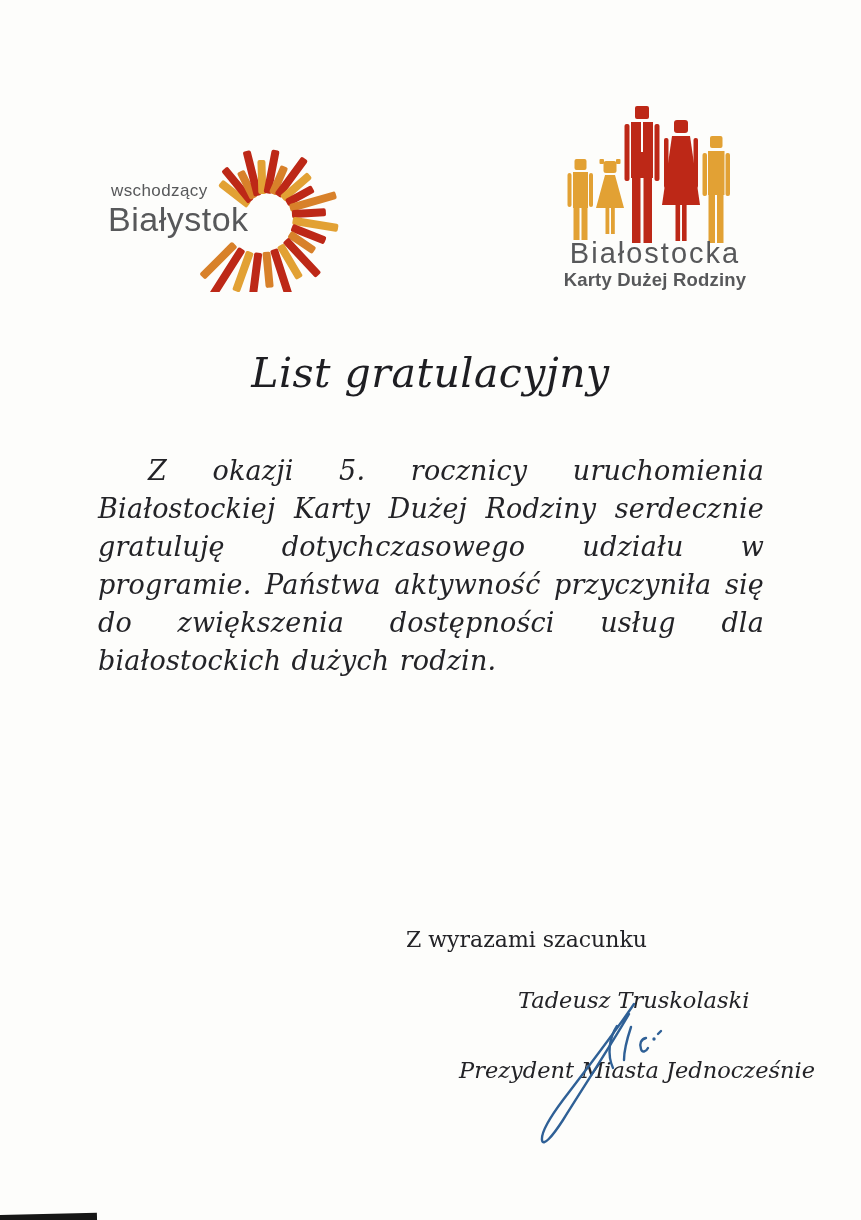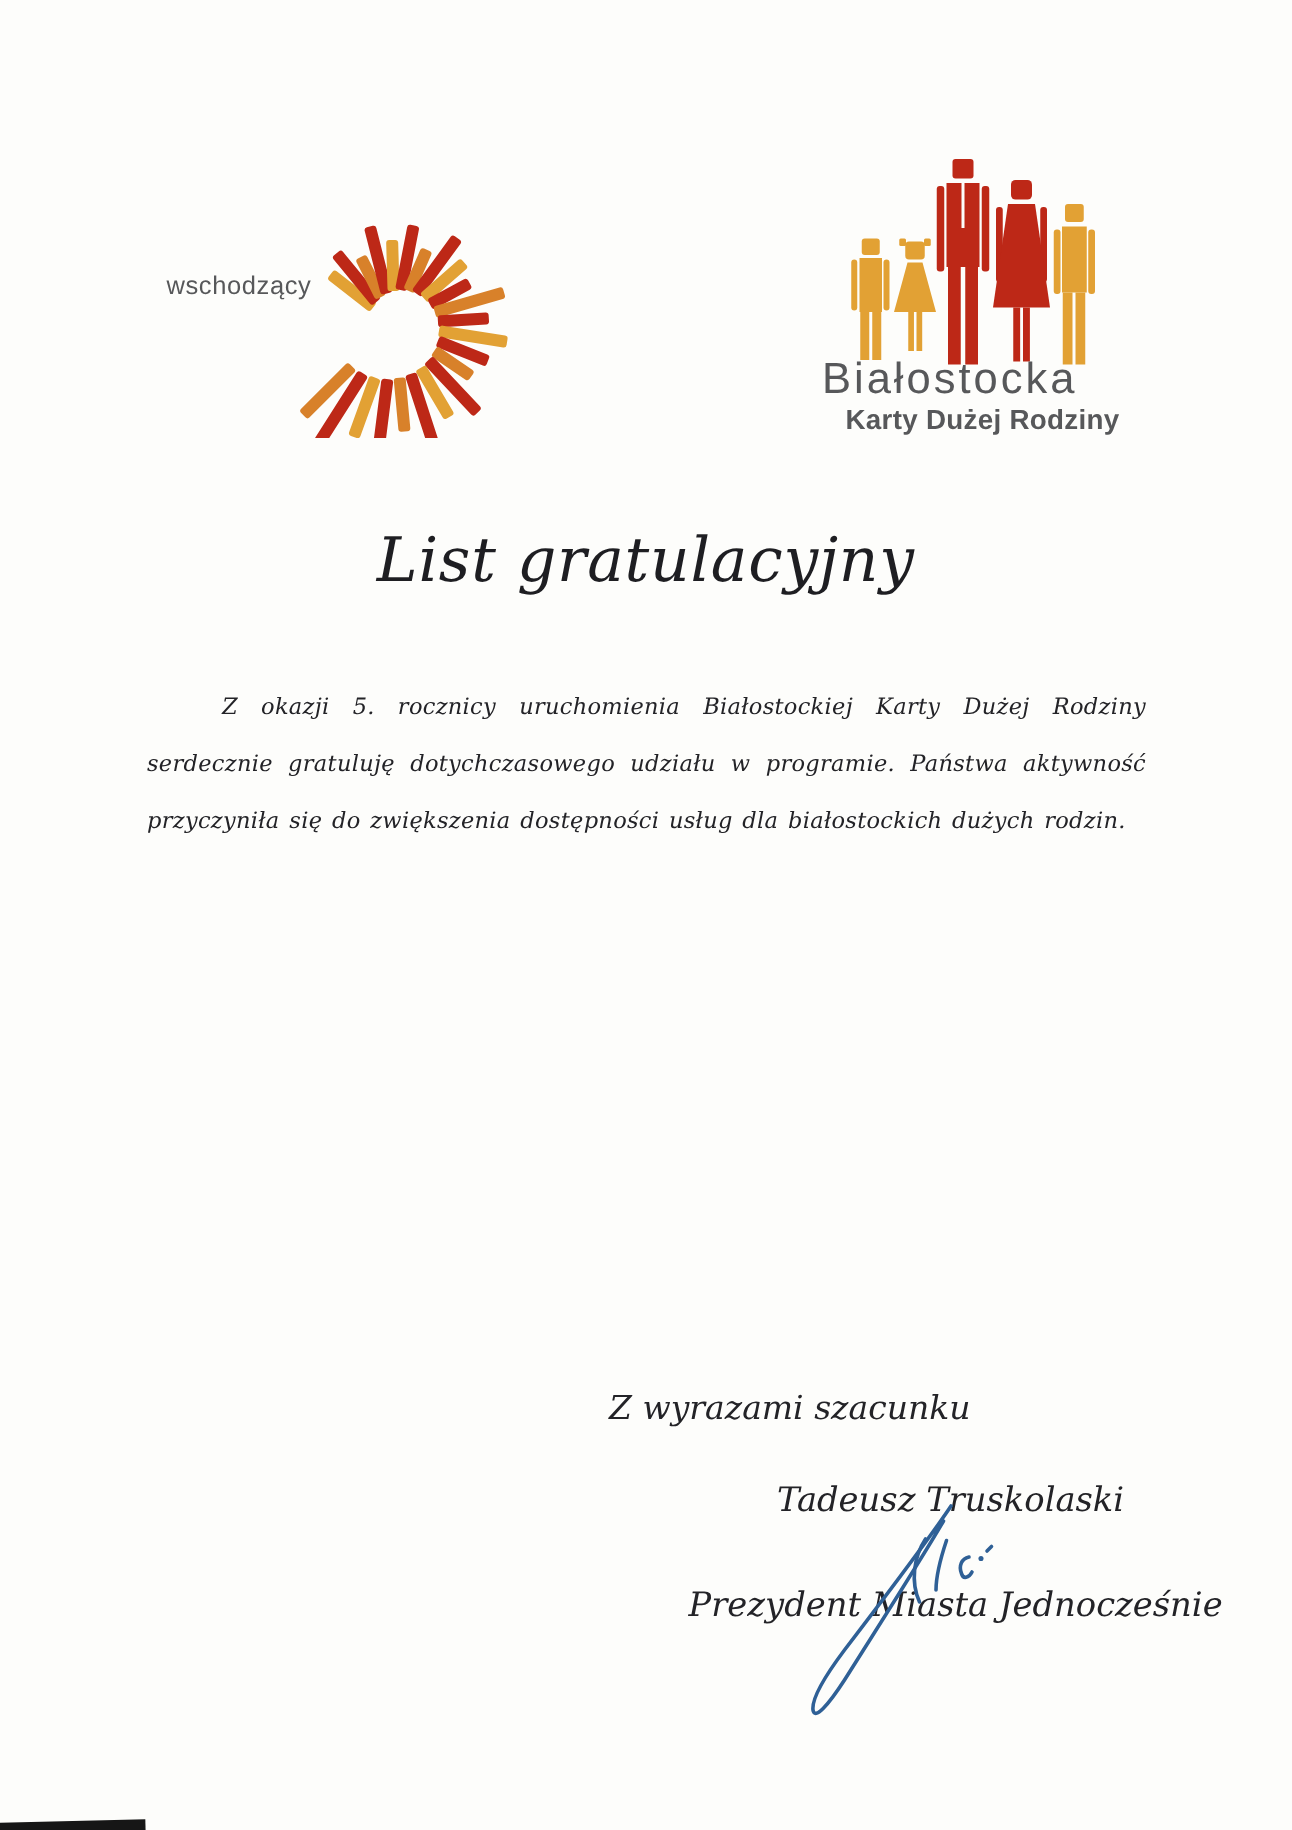--- a/index.html
+++ b/index.html
@@ -16,62 +16,63 @@
   
   .logo-left-text{
     position:absolute; left:108px; top:182px;
     font-family:"Liberation Sans", sans-serif; color:var(--gray); line-height:1;
   }
   .logo-tagline{font-size:17px; letter-spacing:.4px; margin-left:3px;}
   .logo-name{font-size:34px; font-weight:500; letter-spacing:.5px; margin-top:3px;}
   .sunburst{position:absolute; left:188px; top:136px;}
   .family-svg{position:absolute; left:550px; top:98px;}
   .karta-title{
-    position:absolute; left:548px; top:239px; width:214px; text-align:left;
+    position:absolute; left:548px; top:239px; width:214px; text-align:center;
     font-family:"Liberation Sans", sans-serif; color:var(--gray);
     font-size:29px; font-weight:500; letter-spacing:2px; line-height:1;
   }
   .karta-subtitle{
     position:absolute; left:548px; top:271px; width:214px; text-align:center;
     font-family:"Liberation Sans", sans-serif; color:var(--gray);
     font-size:18.5px; font-weight:bold; letter-spacing:.2px; line-height:1;
   }
   
   .title{
     position:absolute; left:0; top:349px; width:861px; text-align:center;
     font-size:41px; font-style:italic; font-weight:500; letter-spacing:.5px;
     color:#1e1e22; margin:0;
   }
   .body-text{position:absolute; left:98px; top:452px; width:666px;}
   .body-text p{
     margin:0; text-indent:50px; text-align:justify;
-    font-size:15px; font-style:italic; line-height:38px;
+    font-size:27px; font-style:italic; line-height:38px;
     letter-spacing:.2px; word-spacing:1.5px; color:var(--ink);
   }
   
-  .salutation{position:absolute; left:406px; top:927px; font-size:22px; font-style:italic;text-align:right;}
+  .salutation{position:absolute; left:406px; top:927px; font-size:22px; text-align:right;}
   .signer-name{position:absolute; left:518px; top:987px; font-size:22.5px; font-style:italic;}
   .signer-title{position:absolute; left:459px; top:1057px; font-size:22.5px; font-style:italic;}
   .signature-svg{position:absolute; left:0; top:0; width:861px; height:1220px; pointer-events:none; z-index:3;}
   .sig-stroke{fill:none; stroke:var(--signature-blue); stroke-width:2.4; stroke-linecap:round; stroke-linejoin:round;}
   .sig-dot{fill:var(--signature-blue);}
   
   .f-red{fill:var(--red);} .f-gold{fill:var(--gold);} .f-paper{fill:var(--paper);}
   .scan-edge{
     position:absolute; left:-5px; bottom:-3px; width:102px; height:9px;
     background:#161616; transform:rotate(-1.4deg);
   }
 </style>
 </head>
 <body>
 
 <div class="page">
 
   <div class="logo-left-text">
     <div class="logo-tagline">wschodzący</div>
+    <div class="logo-name">Białystok</div>
   </div>
   <svg class="sunburst" width="152" height="156" viewBox="0 0 152 156">
     <g id="sunburst-rays">
         <rect x="71" y="26" width="8" height="36" rx="2" fill="#e2a134" transform="rotate(-52 75 80)"></rect>
         <rect x="71" y="19" width="8" height="42" rx="2" fill="#bd2817" transform="rotate(-39.40909090909091 75 80)"></rect>
         <rect x="71" y="30" width="8" height="30" rx="2" fill="#d8812a" transform="rotate(-26.818181818181817 75 80)"></rect>
         <rect x="71" y="13" width="8" height="46" rx="2" fill="#bd2817" transform="rotate(-14.227272727272727 75 80)"></rect>
         <rect x="71" y="24" width="8" height="34" rx="2" fill="#e2a134" transform="rotate(-1.6363636363636331 75 80)"></rect>
         <rect x="71" y="13" width="8" height="44" rx="2" fill="#bd2817" transform="rotate(10.95454545454546 75 80)"></rect>
         <rect x="71" y="26" width="8" height="30" rx="2" fill="#d8812a" transform="rotate(23.545454545454547 75 80)"></rect>

